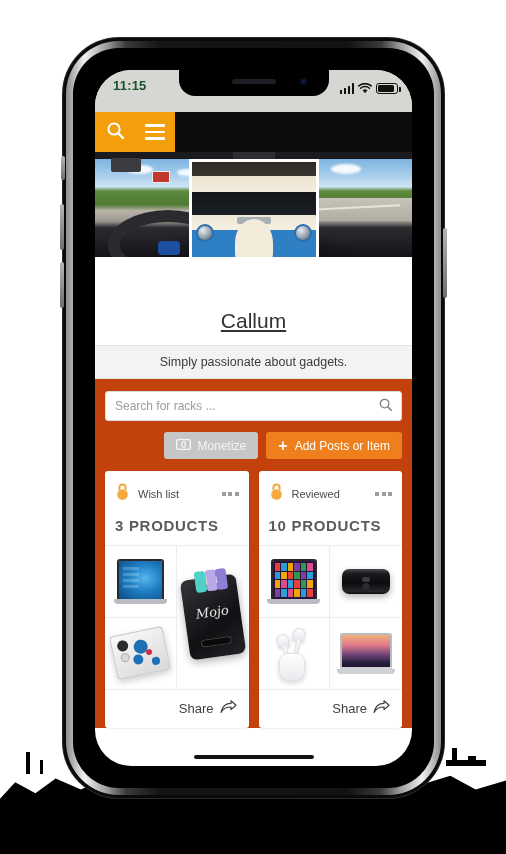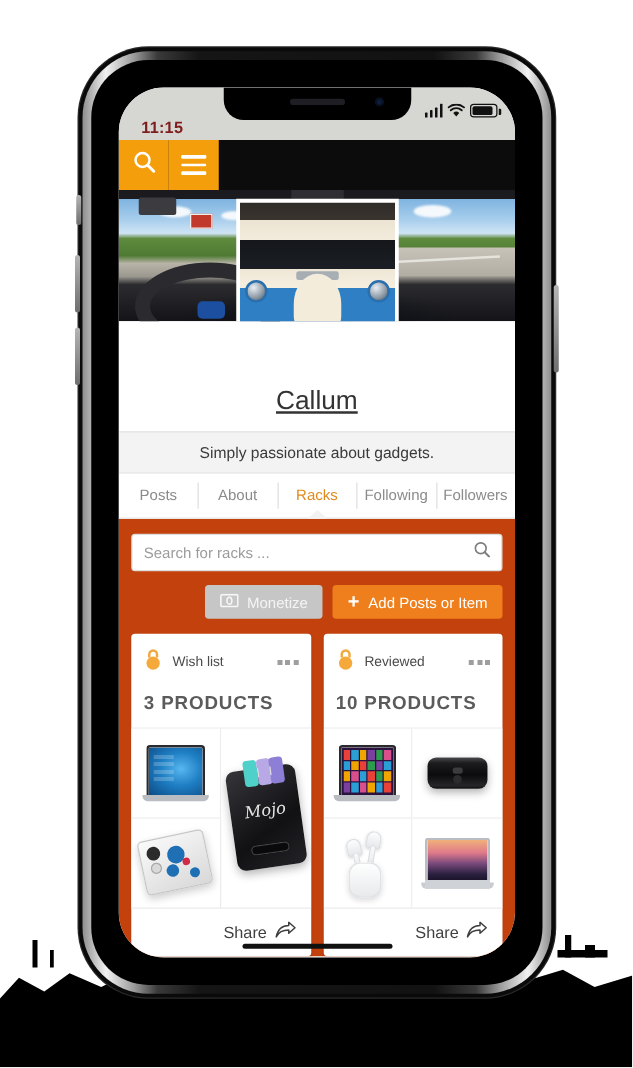--- a/index.html
+++ b/index.html
@@ -70,22 +70,22 @@
   .notch .speaker {
     position:absolute; left:50%; transform:translateX(-50%); top:9px;
     width:44px; height:5px; border-radius:3px; background:#1e1e24;
   }
   .notch .cam {
     position:absolute; right:22px; top:8px;
     width:7px; height:7px; border-radius:50%;
     background:#0d1b3d; box-shadow: inset 0 0 0 1.5px #08101f;
   }
   .st-time {
-    position:absolute; left:18px; top:24px;
-    font-size:13px; font-weight:bold; color:#7f1d1d; letter-spacing:.2px;
+    position:absolute; left:18px; top:8px;
+    font-size:13px; font-weight:bold; color:#14532d; letter-spacing:.2px;
   }
   .st-right { position:absolute; right:14px; top:13px; display:flex; align-items:flex-end; gap:4px; }
   .sig { display:flex; align-items:flex-end; gap:1.5px; height:11px; }
   .sig i { display:block; width:2.5px; background:#111; border-radius:.5px; }
   .sig i:nth-child(1){height:4px} .sig i:nth-child(2){height:6px}
   .sig i:nth-child(3){height:8.5px} .sig i:nth-child(4){height:11px}
   .wifi { width:14px; height:11px; position:relative; }
   .wifi svg { display:block; }
   .batt { width:22px; height:11px; border:1.4px solid #111; border-radius:3px; position:relative; }
   .batt:after { content:""; position:absolute; right:-3.5px; top:3px; width:2px; height:5px; background:#111; border-radius:0 1px 1px 0; }
@@ -375,28 +375,20 @@
             <div class="av-lampR"></div>
 
           </div>
         </div>
 
         <div class="profile">
           <div class="profile-name">Callum</div>
         </div>
         <div class="profile-tag">Simply passionate about gadgets.</div>
 
-        <div class="tabs">
-          <div class="tab">Posts</div>
-          <div class="tab">About</div>
-          <div class="tab active">Racks</div>
-          <div class="tab">Following</div>
-          <div class="tab">Followers</div>
-          <div class="tab-caret"></div>
-        </div>
 
         <div class="content">
 
           <div class="searchbar">
             <input type="text" placeholder="Search for racks ..." style="">
             <span>
               <svg width="13" height="13" viewBox="0 0 13 13">
                 <circle cx="5.6" cy="5.6" r="4.3" fill="none" stroke="#7d7d7d" stroke-width="1.3"></circle>
                 <line x1="8.8" y1="8.8" x2="12.2" y2="12.2" stroke="#7d7d7d" stroke-width="1.5" stroke-linecap="round"></line>
               </svg>

